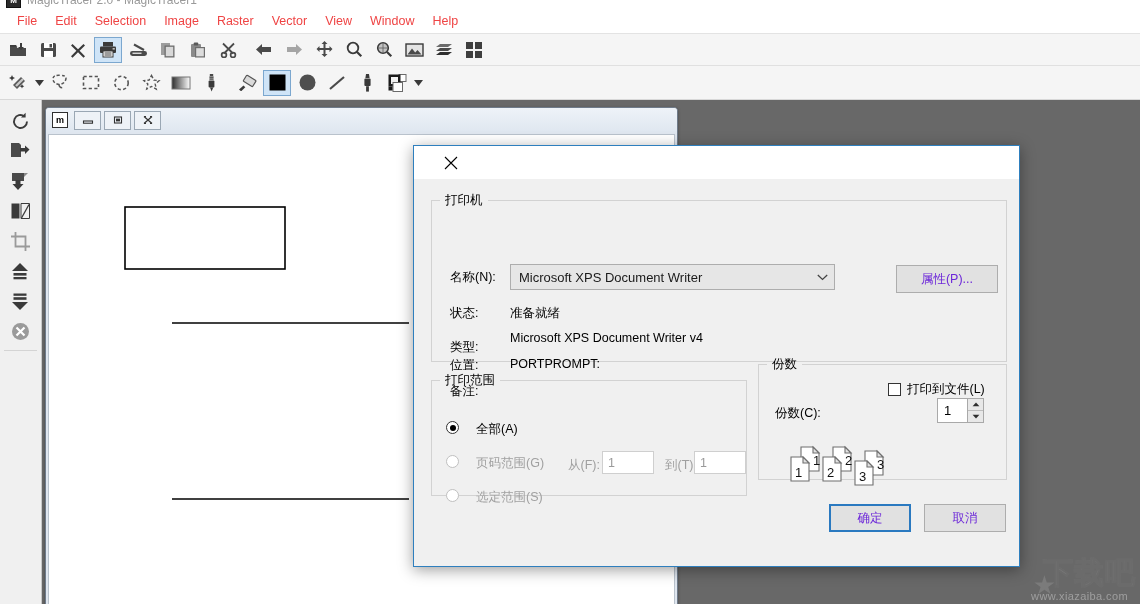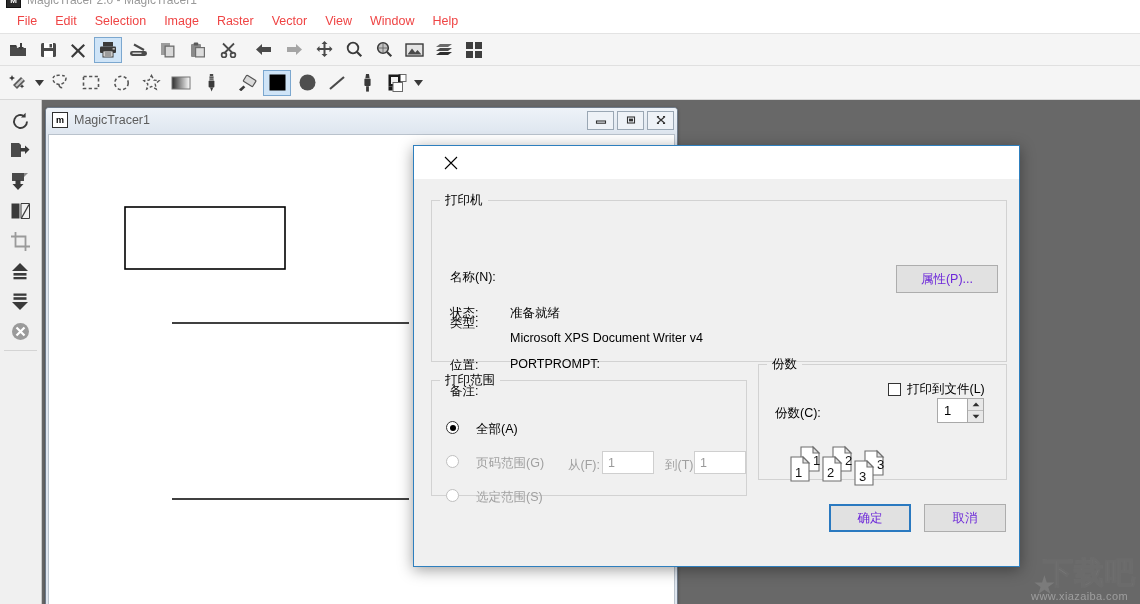--- a/index.html
+++ b/index.html
@@ -528,21 +528,20 @@
         </svg>
     </div>
     <div class="leftbar-sep"></div>
   </div>
 
   <div class="workspace">
 
     <div class="childwin">
       <div class="childwin-tb">
         <div class="cw-icon">m</div>
-        <div class="cw-title">MagicTracer1</div>
         <div class="cw-btns">
           <div class="cwb">
             <svg width="12" height="10" viewBox="0 0 12 10">
                 <rect x="1.5" y="6" width="9" height="2.2" fill="none" stroke="#333" stroke-width="1.1"></rect>
               </svg>
           </div>
           <div class="cwb">
             <svg width="12" height="10" viewBox="0 0 12 10">
                 <rect x="2.5" y="2" width="7" height="6" fill="none" stroke="#333" stroke-width="1.1"></rect>
                 <rect x="4" y="3.6" width="4" height="2.8" fill="#333"></rect>
@@ -579,30 +578,38 @@
     </div>
 
     <div class="dlg-body">
 
       <fieldset class="grp" id="grp-printer">
         <legend>打印机</legend>
 
         <div class="row" style="left:18px;top:60px;">
           <span class="lbl">名称(N):</span>
         </div>
+        <div class="combo" style="position:absolute;left:78px;top:55px;">
+          <span class="combo-text">Microsoft XPS Document Writer</span>
+          <span>
+            <svg width="11" height="7" viewBox="0 0 11 7">
+                <path d="M0.8 1l4.7 4.4L10.2 1" fill="none" stroke="#444" stroke-width="1.3"></path>
+              </svg>
+          </span>
+        </div>
         <button class="btn" id="btn-properties">属性(P)...</button>
 
         <div class="row" style="left:18px;top:96px;">
           <span class="lbl">状态:</span>
         </div>
         <div class="row" style="left:78px;top:96px;">
           <span class="val">准备就绪</span>
         </div>
 
-        <div class="row" style="left:18px;top:106px;">
+        <div class="row" style="left:18px;top:130px;">
           <span class="lbl">类型:</span>
         </div>
         <div class="row" style="left:78px;top:122px;">
           <span class="val">Microsoft XPS Document Writer v4</span>
         </div>
 
         <div class="row" style="left:18px;top:148px;">
           <span class="lbl">位置:</span>
         </div>
         <div class="row" style="left:78px;top:148px;">

